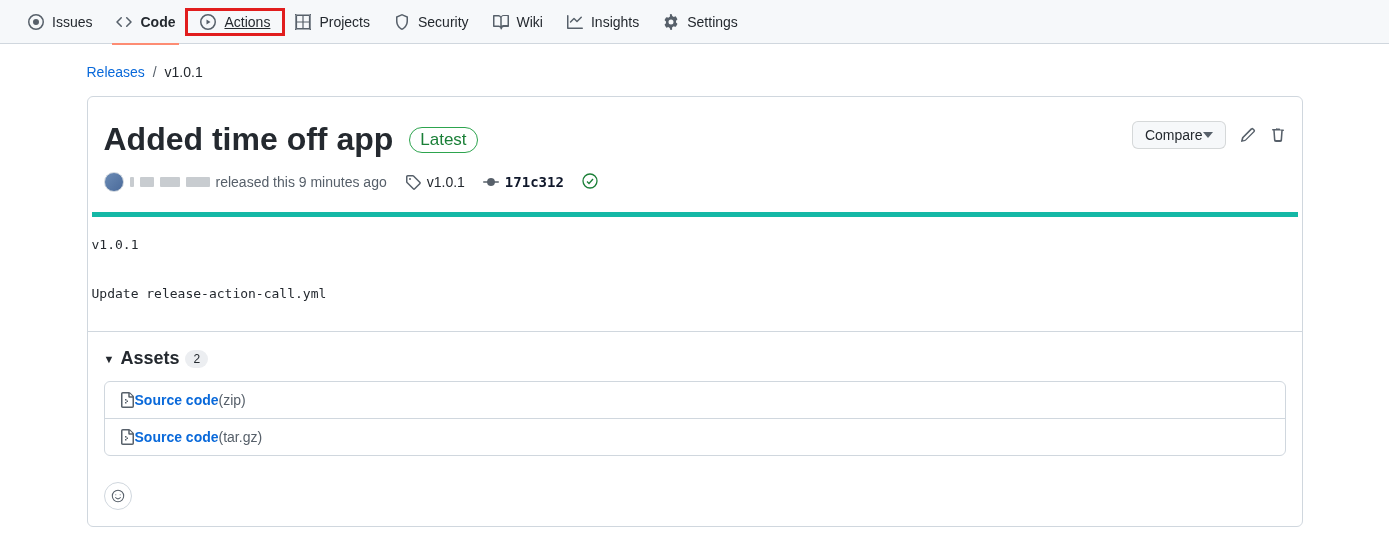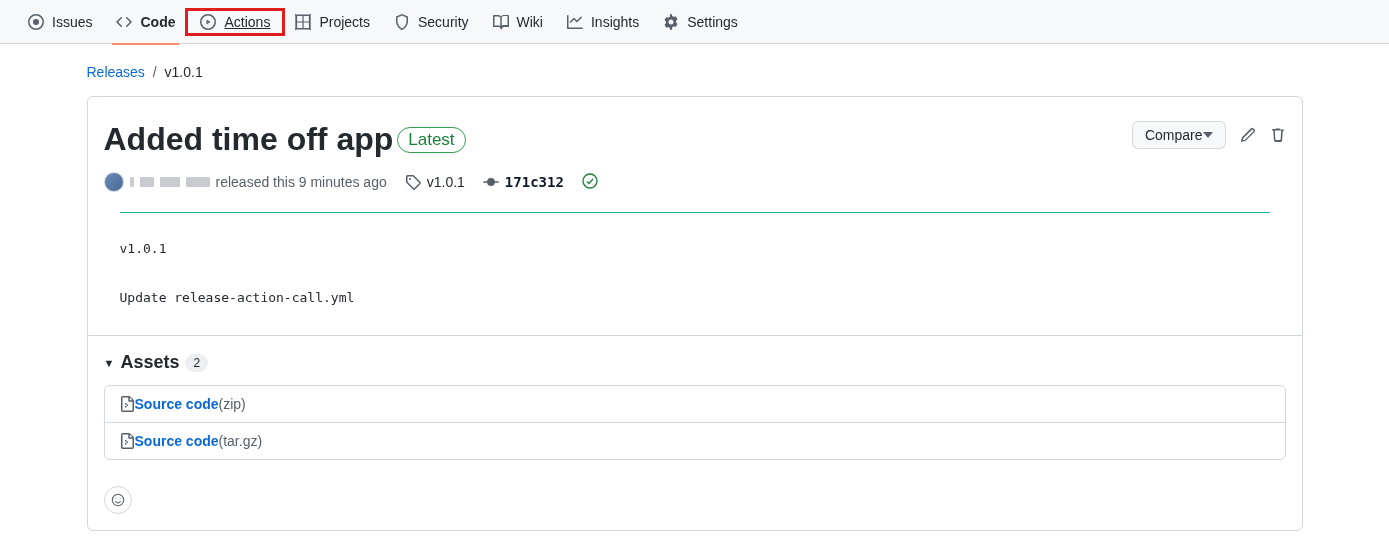--- a/index.html
+++ b/index.html
@@ -71,21 +71,21 @@
   }
   .release-header {
     display: flex;
     justify-content: space-between;
     align-items: flex-start;
     padding: 24px 16px 0 16px;
   }
   .release-title {
     display: flex;
     align-items: center;
-    gap: 4px;
+    gap: 16px;
   }
   .release-title h1 {
     font-size: 32px;
     font-weight: 600;
     margin: 0;
   }
   .badge-latest {
     display: inline-block;
     border: 1px solid #2da44e;
     color: #1a7f37;
@@ -137,23 +137,23 @@
     background:#c8ccd0;
     border-radius:1px;
   }
   .meta-group { display:inline-flex; align-items:center; gap:6px; }
   .meta-group svg { fill:#57606a; }
   .commit-link { color:#0f172a; font-family: ui-monospace, SFMono-Regular, Menlo, monospace; cursor:pointer;font-weight:bold;}
   .tag-label { color:#24292f; }
   .verified-icon { color:#1a7f37; }
 
   .release-body {
-    border-top:1px solid #14b8a6;
-    margin: 0 32px;
-    padding: 24px 0 24px 0;
+    border-top:5px solid #14b8a6;
+    margin: 0 4px;
+    padding: 16px 0 24px 0;
   }
   .release-body pre {
     margin:0;
     font-family: ui-monospace, SFMono-Regular, Menlo, monospace;
     font-size:13px;
     color:#24292f;
     white-space: pre-wrap;
     line-height:1.9;
   }
 

